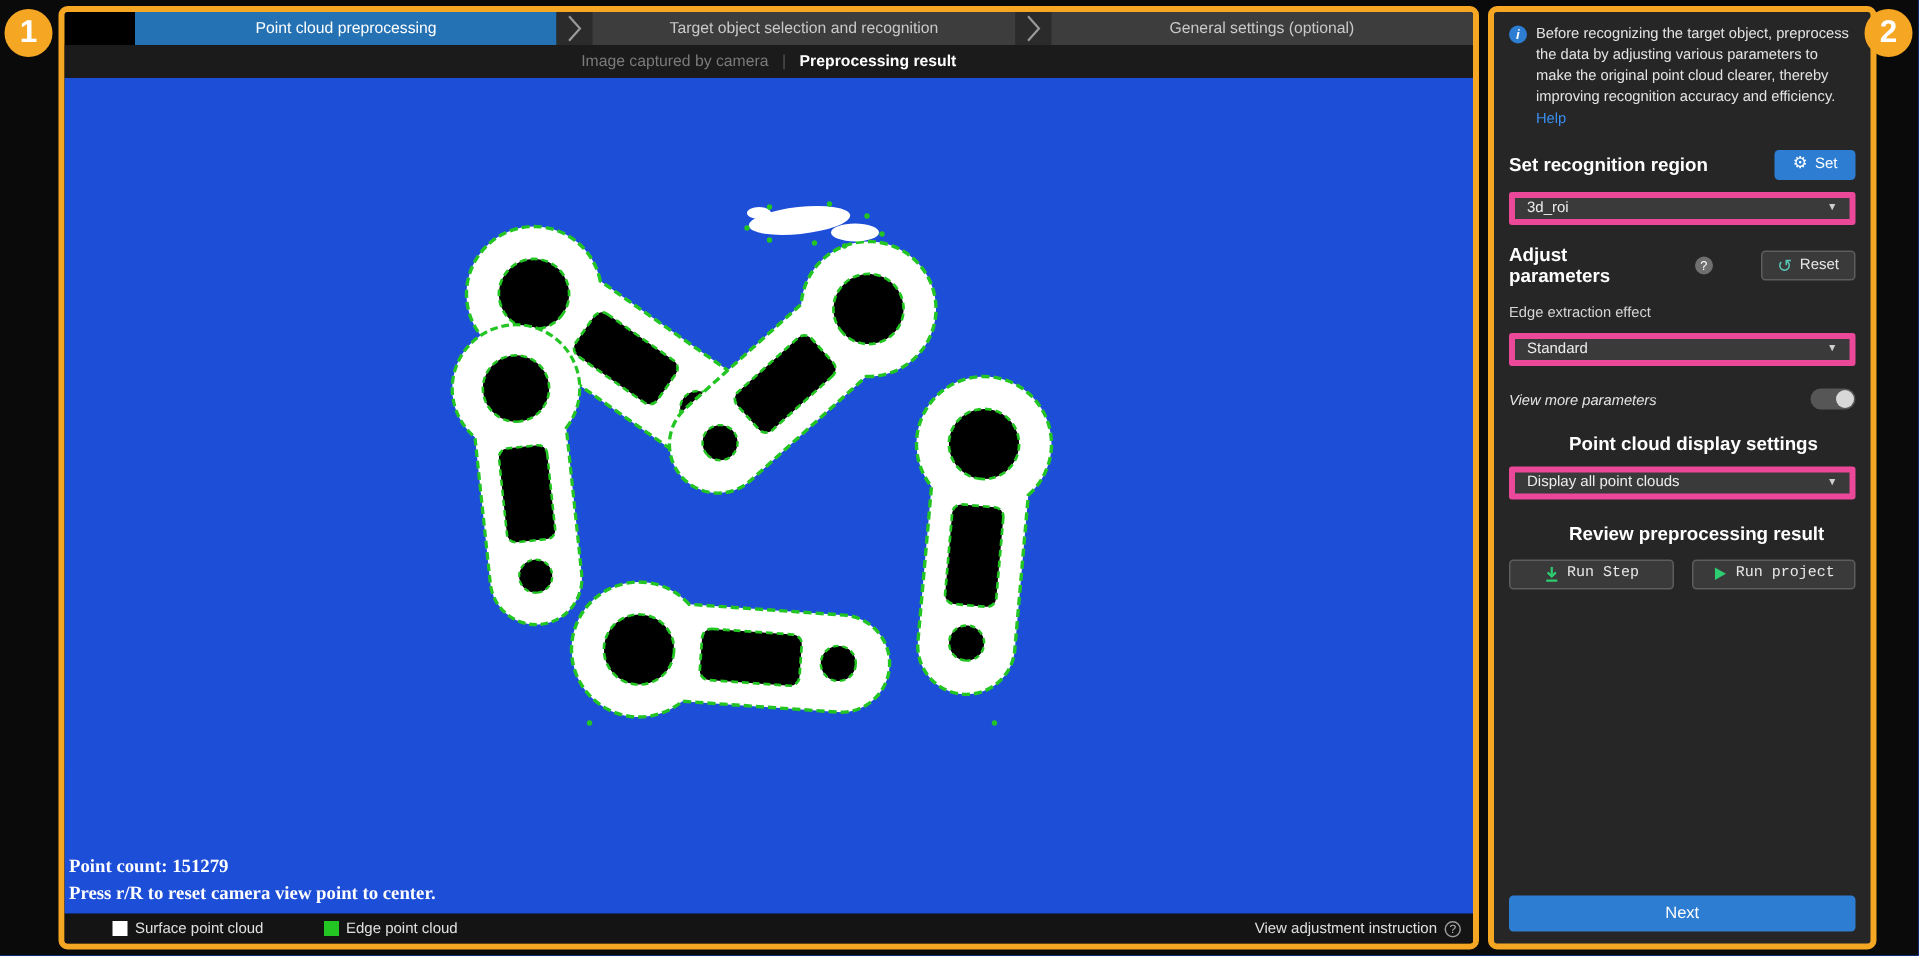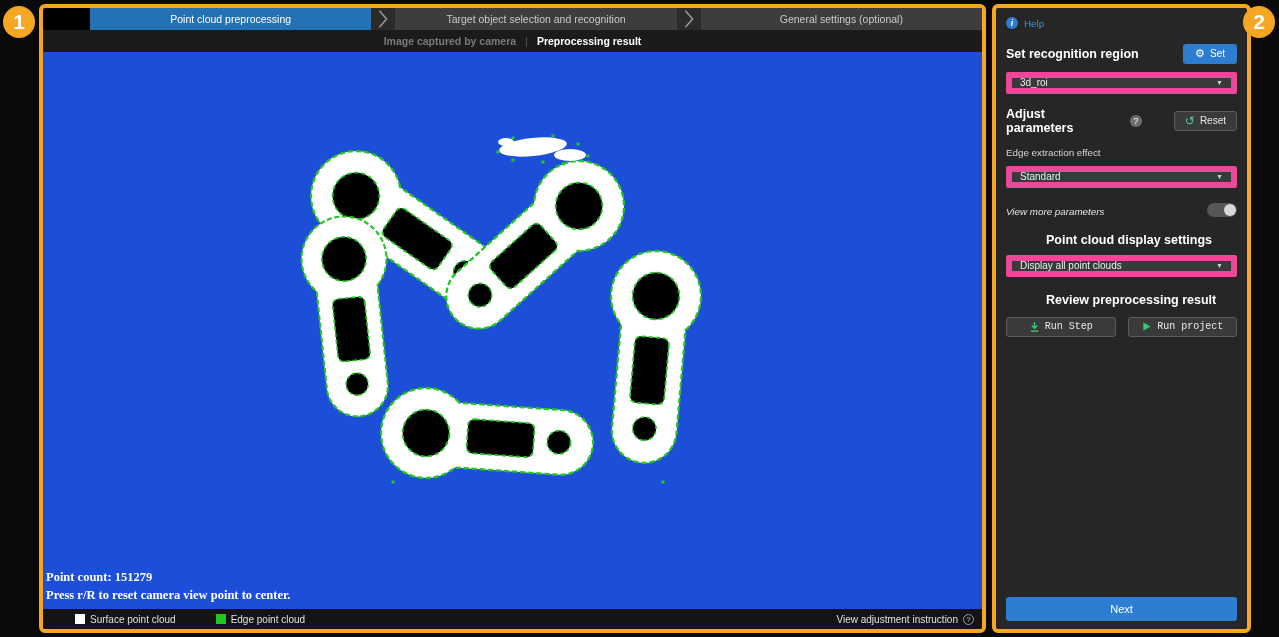--- a/index.html
+++ b/index.html
@@ -41,21 +41,21 @@
   .step.active { background: #2472b4; color: #fff; }
   .chev { width: 24px; flex: none; display: flex; align-items: center; justify-content: center; background: #2b2b2b; }
   .chev svg { width: 12px; height: 20px; display: block; }
 
   
   .tabbar {
     height: 22px; flex: none; background: #1b1b1b;
     display: flex; align-items: center; justify-content: center; gap: 9px;
     font-size: 10.5px;
   }
-  .tab-inactive { color: #7a7a7a; cursor: pointer; font-weight: bold; }
+  .tab-inactive { color: #7a7a7a; cursor: pointer; }
   .tab-active { color: #ffffff; font-weight: bold; cursor: pointer; }
   .tabdiv { color: #555; }
 
   
   .viewer { flex: 1; position: relative; background: #1d4ed8; font-family: Liberation Serif, serif; }
   .cloud { position: absolute; left: 0; top: 0; width: 100%; height: 100%; }
   .overlay {
     position: absolute; left: 3px; bottom: 4px;
     color: #fff; font-size: 12.5px; font-weight: bold; line-height: 1.5;
   }
@@ -105,21 +105,21 @@
     background: #3a3a3a; border: 1px solid #5d5d5d; border-radius: 3px;
     color: #e8e8e8; font-size: 10px; height: 20px; padding: 0 10px;
     display: flex; align-items: center; gap: 5px; cursor: pointer; font-family: inherit;
   }
   .btn-dark.right { margin-left: auto; }
   .gear { font-size: 11px; line-height: 1; }
   .resetic { color: #58c6b2; font-size: 12px; line-height: 1; }
 
   .dropdown {
     margin-top: 8px; height: 22px; flex: none;
-    background: #3a3a3a; border: 6px solid #ec4899; border-radius: 2px;
+    background: #3a3a3a; border: 4px solid #ec4899; border-radius: 2px;
     display: flex; align-items: center; padding: 0 8px;
     font-size: 10px; color: #ececec; cursor: pointer;
   }
   .caret { margin-left: auto; font-size: 7px; color: #cfcfcf; }
 
   .sublabel { margin-top: 12px; font-size: 9.8px; color: #d6d6d6; flex: none; }
 
   .togglerow { margin-top: 15px; display: flex; align-items: flex-end; font-size: 9.8px; color: #e4e4e4; flex: none; font-style: italic; }
   .toggle { margin-left: auto; width: 30px; height: 14px; border-radius: 8px; background: #565656; position: relative; cursor: pointer; flex: none; }
   .knob { position: absolute; right: 1px; top: 1px; width: 12px; height: 12px; border-radius: 50%; background: #d8d8d8; }
@@ -220,20 +220,21 @@
         <span class="qicon">?</span>
       </span>
     </div>
   </div>
 
   <div class="frame frame2">
 
     <div class="infobox">
       <span class="iicon">i</span>
       <div class="infotext">
+        <span>Before recognizing the target object, preprocess the data by adjusting various parameters to make the original point cloud clearer, thereby improving recognition accuracy and efficiency.</span>
         <a class="help">Help</a>
       </div>
     </div>
 
     <div class="secrow">
       <h3>Set recognition region</h3>
       <button class="btn-blue">
         <span class="gear">⚙</span>
         <span>Set</span>
       </button>

